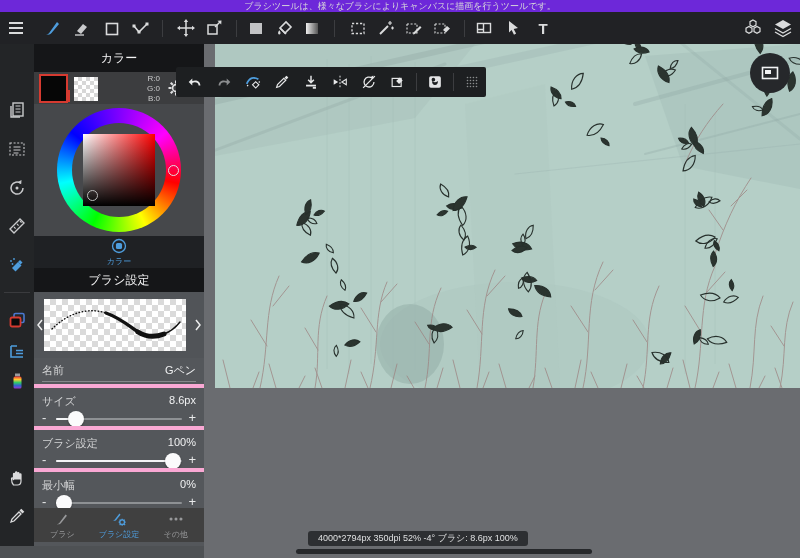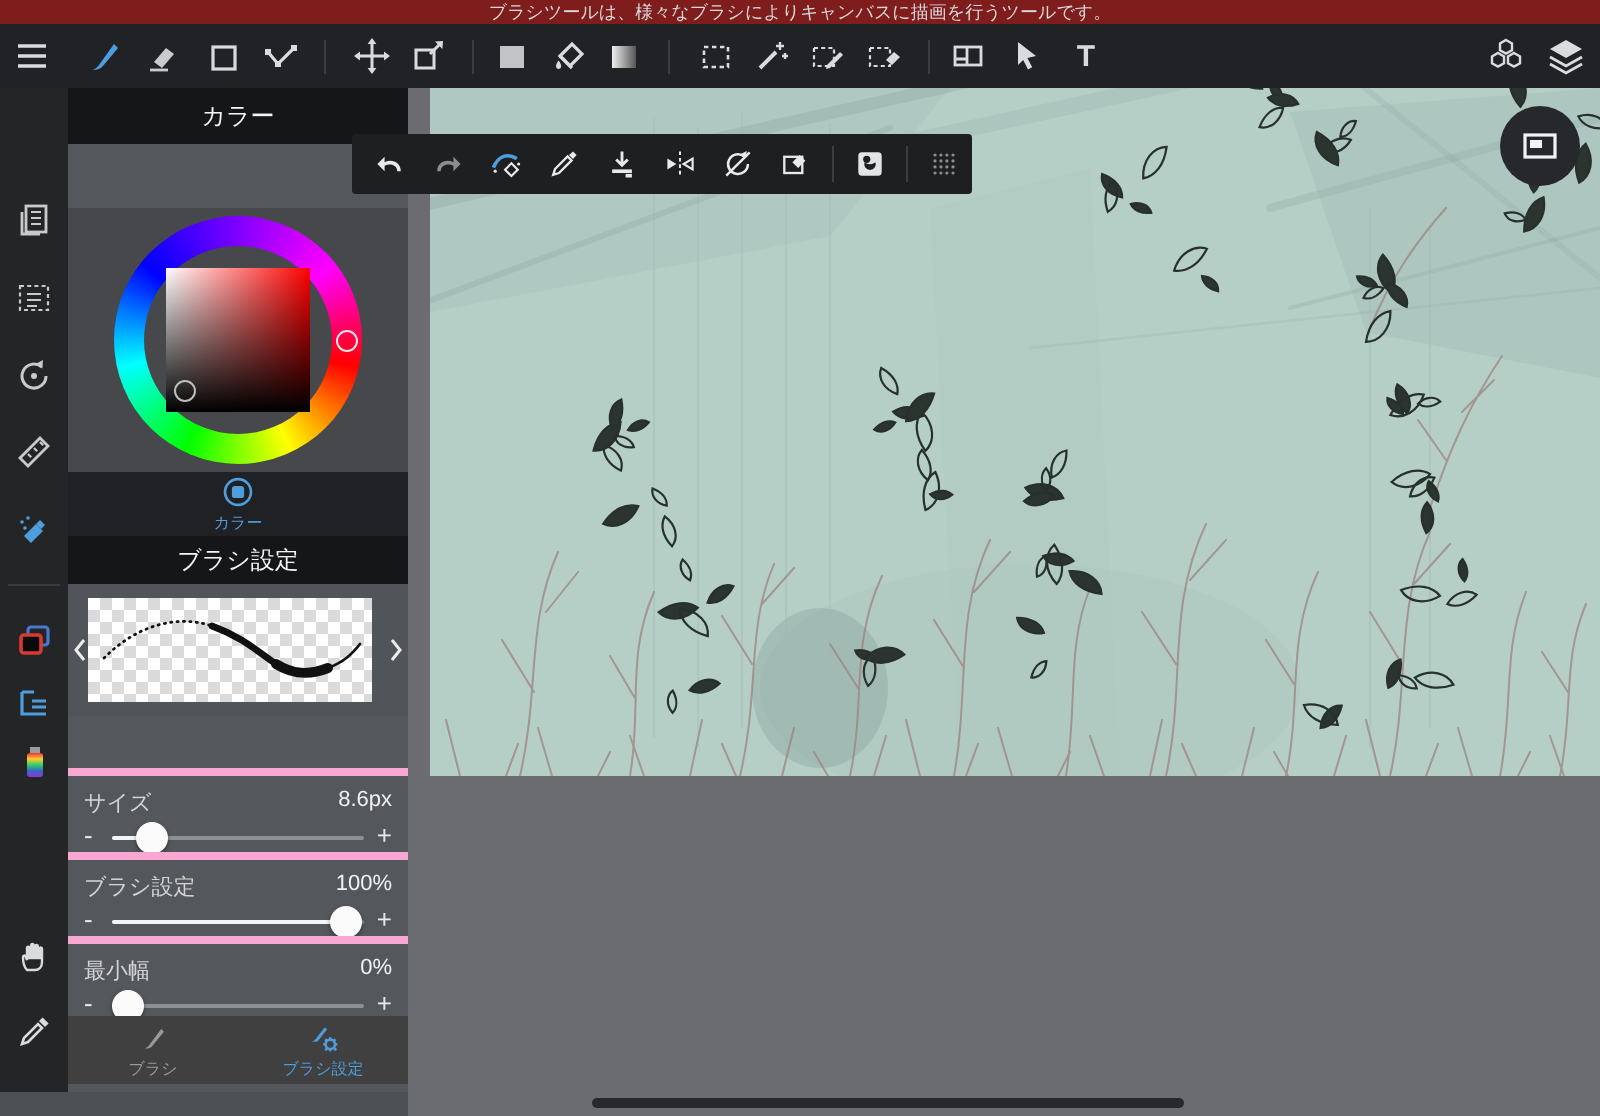--- a/index.html
+++ b/index.html
@@ -1,19 +1,19 @@
 <!DOCTYPE html>
 <html><head>
 <meta charset="utf-8">
 <style>
   html,body{margin:0;padding:0;background:#333;}
   .stage{position:relative;width:800px;height:558px;overflow:hidden;background:#6a6c70;
          font-family:"Liberation Sans","DejaVu Sans",sans-serif;user-select:none;}
   
-  .msgbar{position:absolute;left:0;top:0;width:800px;height:12px;background:#7f1d1d;
+  .msgbar{position:absolute;left:0;top:0;width:800px;height:12px;background:#6d28d9;
           color:#d8d9da;font-size:9px;line-height:12px;text-align:center;}
   
   .toolbar{position:absolute;left:0;top:12px;width:800px;height:32px;background:#212225;}
   .tb-icon{position:absolute;top:3px;width:26px;height:26px;display:flex;align-items:center;justify-content:center;}
   .tb-sep{position:absolute;top:8px;width:1px;height:17px;background:#3c3d40;}
   .t-label{color:#dadbdc;font-size:15px;font-weight:bold;}
   
   .sidebar{position:absolute;left:0;top:44px;width:34px;height:514px;background:#232527;}
   .sb-icon{position:absolute;left:7px;width:20px;height:20px;}
   .sb-sep{position:absolute;left:4px;width:26px;height:1px;background:#3a3b3e;}
@@ -300,20 +300,38 @@
       <svg width="20" height="20" viewBox="0 0 20 20">
           <path d="M4 14c0-5 5-7 9-5V6l4 4-4 4v-3c-3-1.5-7-.5-7 3z" fill="#8b8d8f"></path>
         </svg>
     </div>
 
   </div>
 
   <div class="panel">
     <div class="p-header" style="top:0;height:28px;line-height:28px">カラー</div>
 
+    <div class="swatch-row">
+      <div class="swatch-back"></div>
+      <div class="swatch-main"></div>
+      <div class="swatch-trans"></div>
+      <div class="rgb">
+        <div>R:0</div>
+        <div>G:0</div>
+        <div>B:0</div>
+      </div>
+      <div class="gear">
+        <svg width="20" height="20" viewBox="0 0 20 20">
+            <circle cx="10" cy="10" r="3.4" fill="none" stroke="#dfe0e1" stroke-width="1.6"></circle>
+            <g stroke="#dfe0e1" stroke-width="2">
+              <path d="M10 2.5v3M10 14.5v3M2.5 10h3M14.5 10h3M4.7 4.7l2.1 2.1M13.2 13.2l2.1 2.1M15.3 4.7l-2.1 2.1M6.8 13.2l-2.1 2.1"></path>
+            </g>
+          </svg>
+      </div>
+    </div>
 
     <div class="wheel-area">
       <div class="hue-ring">
         <div class="hue-hole"></div>
       </div>
       <div class="sv-square"></div>
       <div class="hue-cursor"></div>
       <div class="sv-cursor"></div>
     </div>
 
@@ -345,20 +363,25 @@
           </g>
         </svg>
       </div>
       <div class="pv-arrow" style="right:1px">
         <svg width="10" height="14" viewBox="0 0 10 14">
             <path d="M3 2l4 5-4 5" fill="none" stroke="#eceded" stroke-width="1.5"></path>
           </svg>
       </div>
     </div>
 
+    <div class="name-row">
+      <span class="nl">名前</span>
+      <span class="nv">Gペン</span>
+      <div class="ul"></div>
+    </div>
 
     <div class="sl-group" style="top:340px">
       <span class="sl-label">サイズ</span>
       <span class="sl-value">8.6px</span>
       <span class="sl-minus">-</span>
       <div class="sl-track">
         <div class="sl-fill" style="width: 16%;"></div>
         <div class="sl-knob" style="left: calc(16% - 8px);"></div>
       </div>
       <span class="sl-plus">+</span>
@@ -395,20 +418,28 @@
       </div>
       <div class="btab active">
         <svg width="18" height="18" viewBox="0 0 20 20">
             <path d="M3 12c1.5-.4 2.2-1 3-2.3L10.5 4l1.2 1.2-4.7 6c-1 1.2-1.7.7-4 .8z" fill="#4e9ddd"></path>
             <circle cx="13.5" cy="13.5" r="2.6" fill="none" stroke="#4e9ddd" stroke-width="1.4"></circle>
             <g stroke="#4e9ddd" stroke-width="1.4">
               <path d="M13.5 9.6v1.6M13.5 15.8v1.6M9.6 13.5h1.6M15.8 13.5h1.6M10.7 10.7l1.1 1.1M15.7 15.7l1.1 1.1M16.3 10.7l-1.1 1.1M11.8 15.7l-1.1 1.1"></path>
             </g>
           </svg>
         <span class="lbl">ブラシ設定</span>
+      </div>
+      <div class="btab">
+        <svg width="18" height="18" viewBox="0 0 20 20">
+            <circle cx="4.5" cy="10" r="1.7" fill="#98999b"></circle>
+            <circle cx="10" cy="10" r="1.7" fill="#98999b"></circle>
+            <circle cx="15.5" cy="10" r="1.7" fill="#98999b"></circle>
+          </svg>
+        <span class="lbl">その他</span>
       </div>
     </div>
   </div>
 
   <div class="bottom-strip"></div>
 
   <div class="workspace">
     <svg class="canvas-svg" viewBox="0 0 585 344" preserveAspectRatio="none">
       <rect x="0" y="0" width="585" height="344" fill="#b5cfc7"></rect>
 
@@ -620,15 +651,16 @@
     </div>
   </div>
 
   <div class="nav-btn">
     <svg width="22" height="22" viewBox="0 0 22 22">
         <rect x="3.5" y="5.5" width="15" height="11" fill="none" stroke="#f2f3f4" stroke-width="1.6"></rect>
         <rect x="6" y="8" width="6" height="4" fill="#f2f3f4"></rect>
       </svg>
   </div>
 
+  <div class="status-pill">4000*2794px 350dpi 52% -4° ブラシ: 8.6px 100%</div>
   <div class="home-indicator"></div>
 
 </div>
 
 </body></html>

